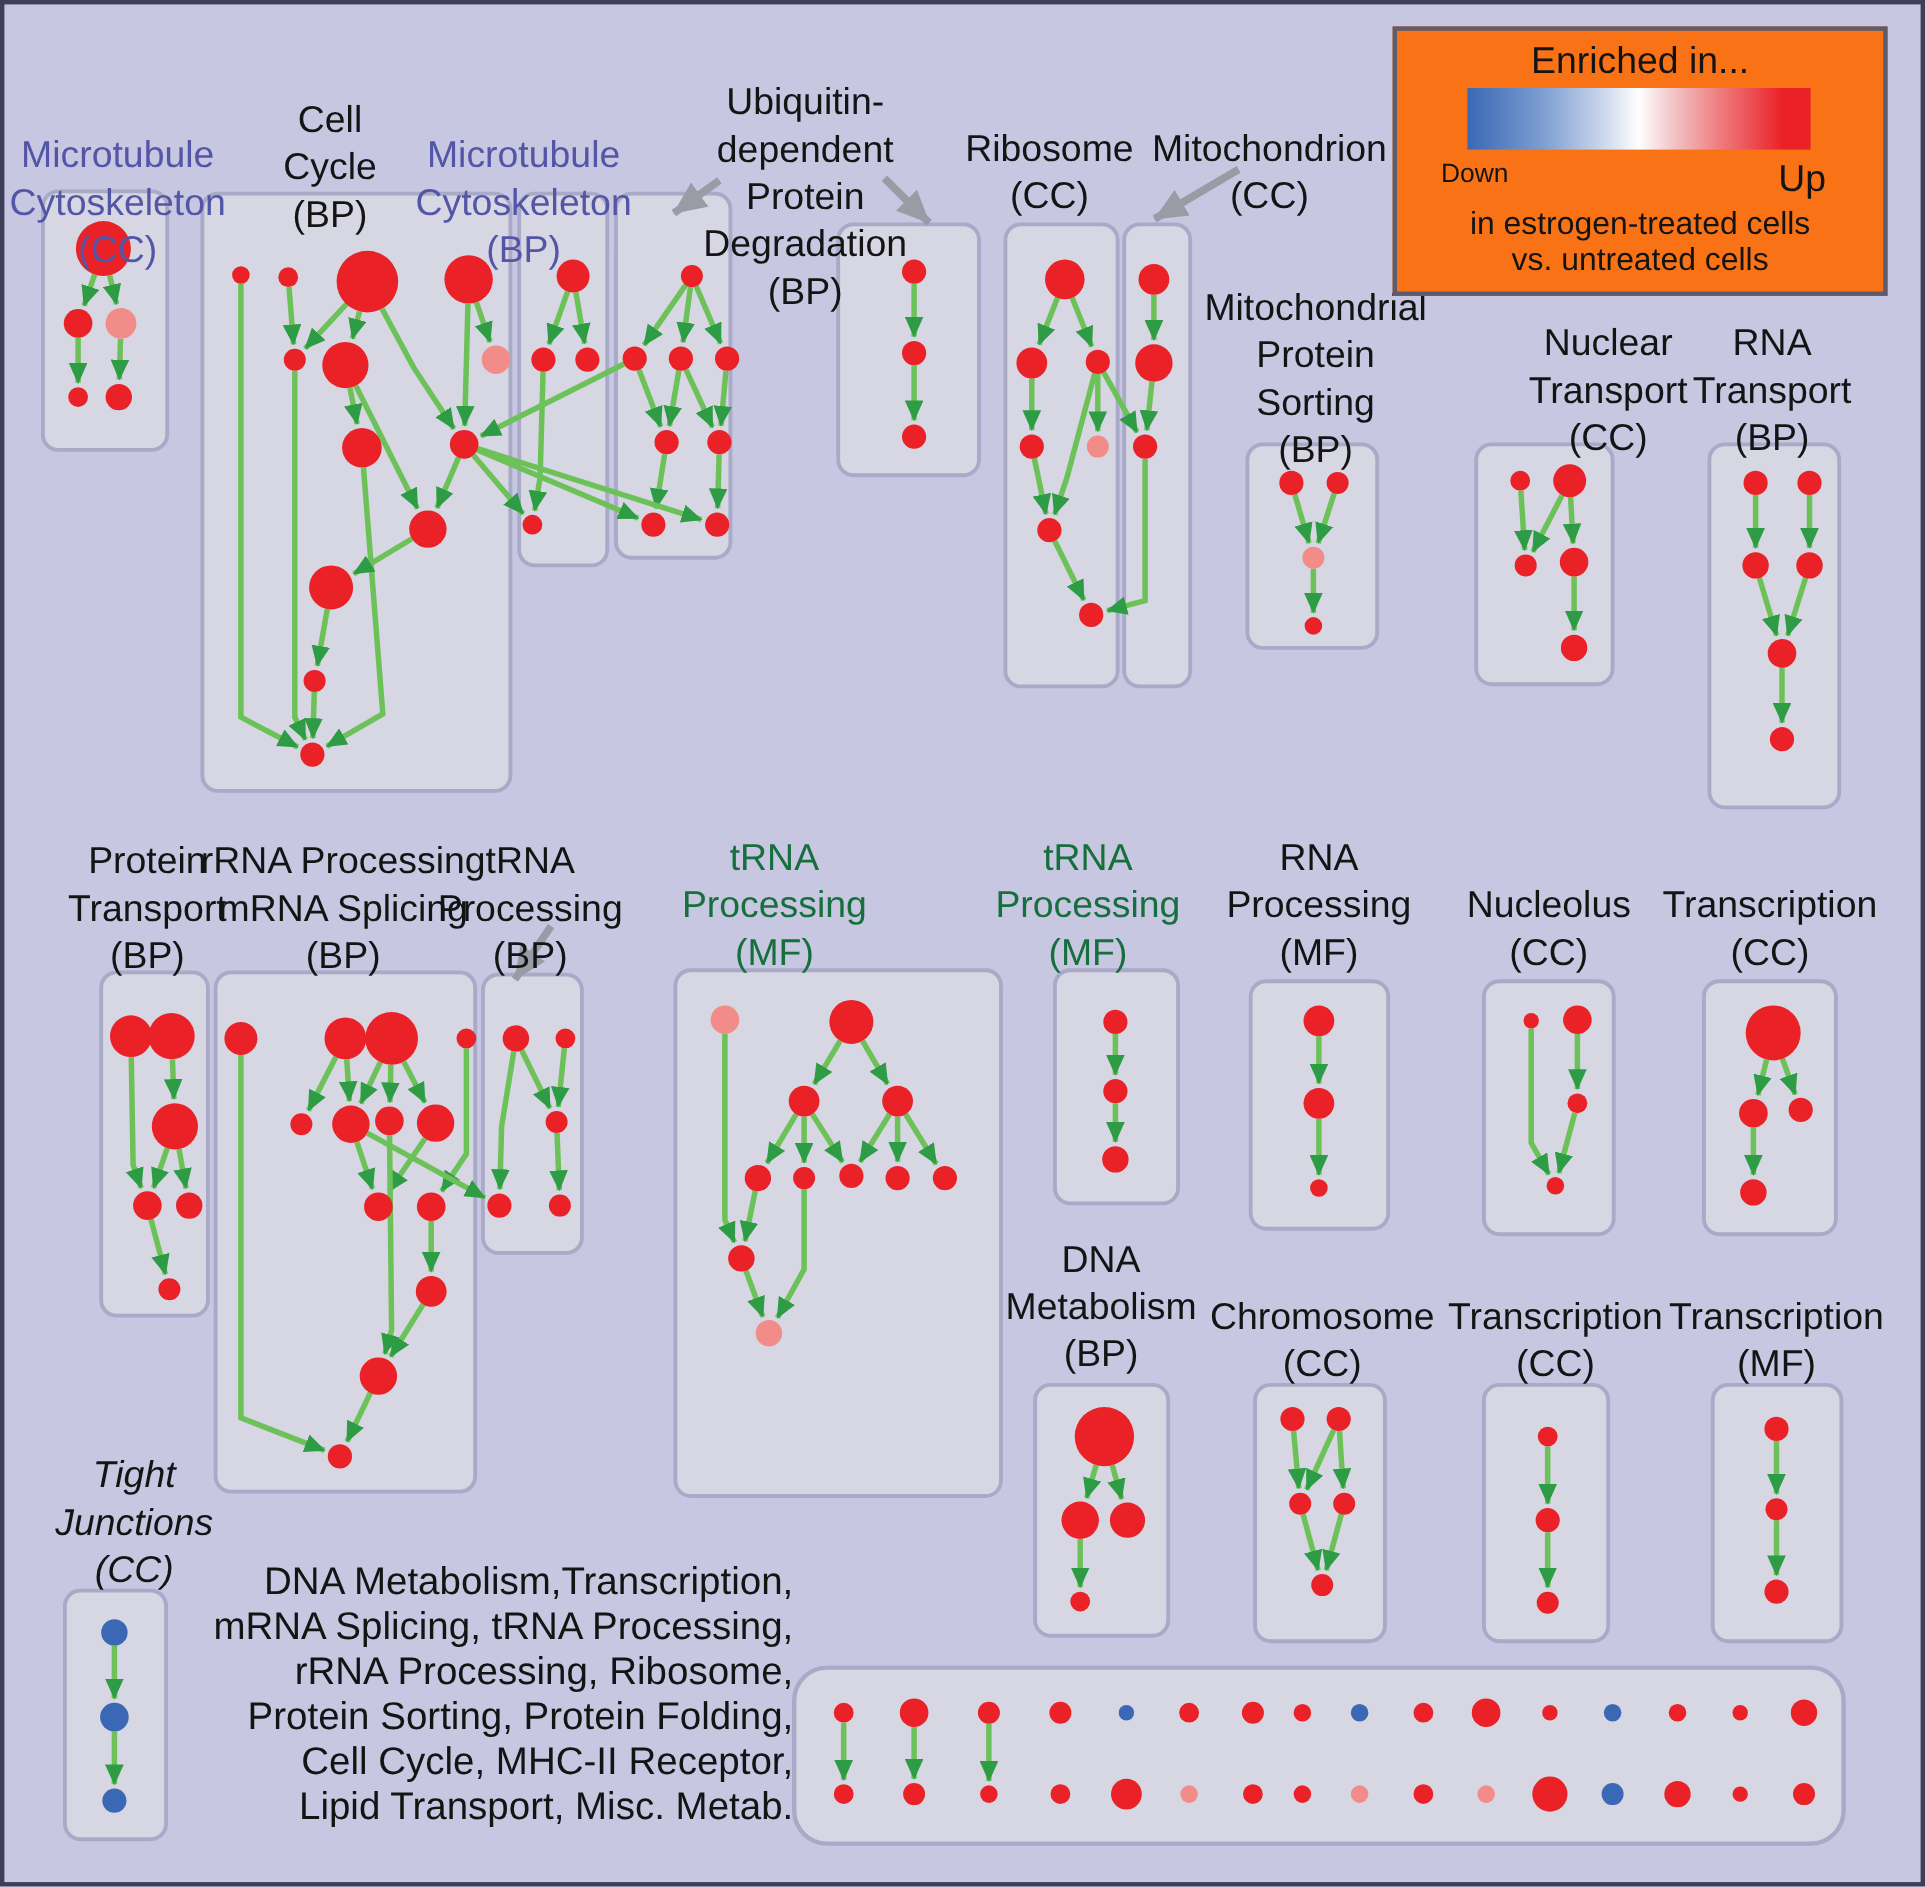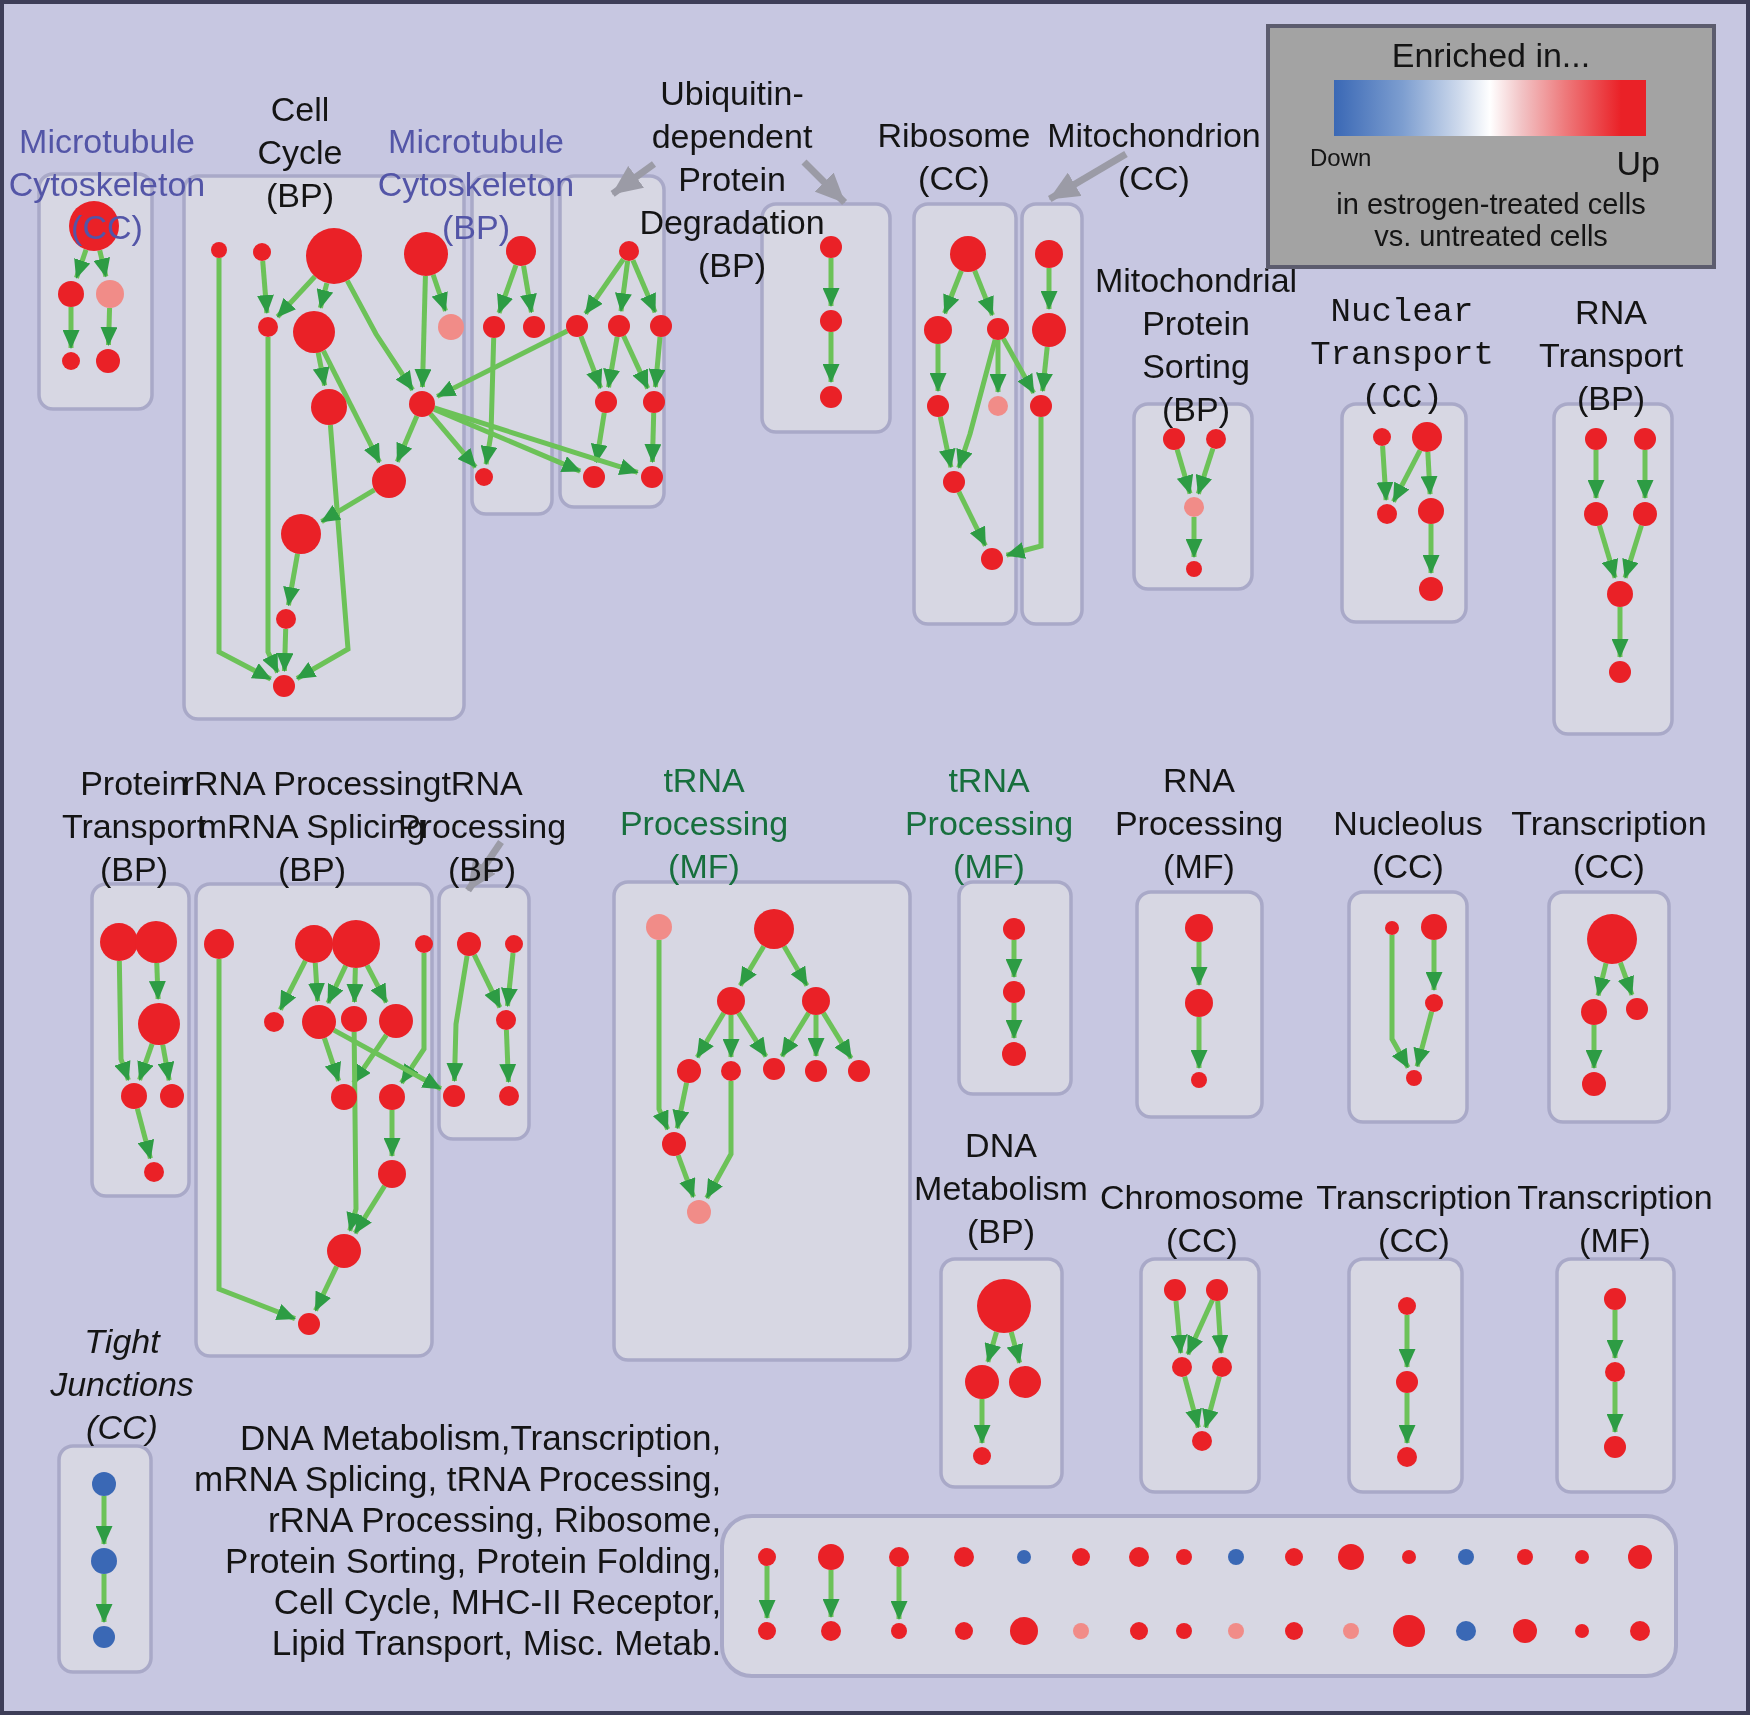--- a/index.html
+++ b/index.html
@@ -15,21 +15,21 @@
   }
   .group-label.blue{color:#5355a7;margin-top:48px;}
   .group-label.green{color:#176f3d;}
   #category-text{
     position:absolute;left:190px;top:1413px;font-size:35px;line-height:41px;
     color:#141414;white-space:pre-line;text-align:right;
   }
   
   #legend{
     position:absolute;left:1262px;top:20px;width:450px;height:245px;
-    background:#a3a3a3;border:4px solid #5c5c6e;box-sizing:border-box;
+    background:#f97316;border:4px solid #5c5c6e;box-sizing:border-box;
   }
   #legend-title{position:absolute;left:0;right:0;top:8px;text-align:center;font-size:34px;color:#141414;}
   #legend-bar{
     position:absolute;left:64px;top:52px;width:312px;height:56px;
     background:linear-gradient(to right,#3a68b5 0%,#7d9ed0 22%,#cdd9ec 40%,#ffffff 50%,#f2c4c6 60%,#ee7a7c 74%,#ea2127 92%);
   }
   #legend-down{position:absolute;left:40px;top:116px;font-size:24px;color:#141414;}
   #legend-up{position:absolute;right:52px;top:116px;font-size:34px;color:#141414;}
   #legend-sub1{position:absolute;left:0;right:0;top:160px;text-align:center;font-size:29px;color:#141414;}
   #legend-sub2{position:absolute;left:0;right:0;top:192px;text-align:center;font-size:29px;color:#141414;}
@@ -380,21 +380,21 @@
 Degradation
 (BP)</div>
       <div class="group-label black" style="left: 950px; top: 110px;">Ribosome
 (CC)</div>
       <div class="group-label black" style="left: 1150px; top: 110px;">Mitochondrion
 (CC)</div>
       <div class="group-label black" style="left: 1192px; top: 255px;">Mitochondrial
 Protein
 Sorting
 (BP)</div>
-      <div class="group-label black" style="left: 1398px; top: 287px; font-family: Liberation Mono, monospace;">Nuclear
+      <div class="group-label black" style="left: 1458px; top: 287px;">Nuclear
 Transport
 (CC)</div>
       <div class="group-label black" style="left: 1607px; top: 287px;">RNA
 Transport
 (BP)</div>
       <div class="group-label black" style="left: 130px; top: 758px;">Protein
 Transport
 (BP)</div>
       <div class="group-label black" style="left: 308px; top: 758px;">rRNA Processing
 mRNA Splicing

